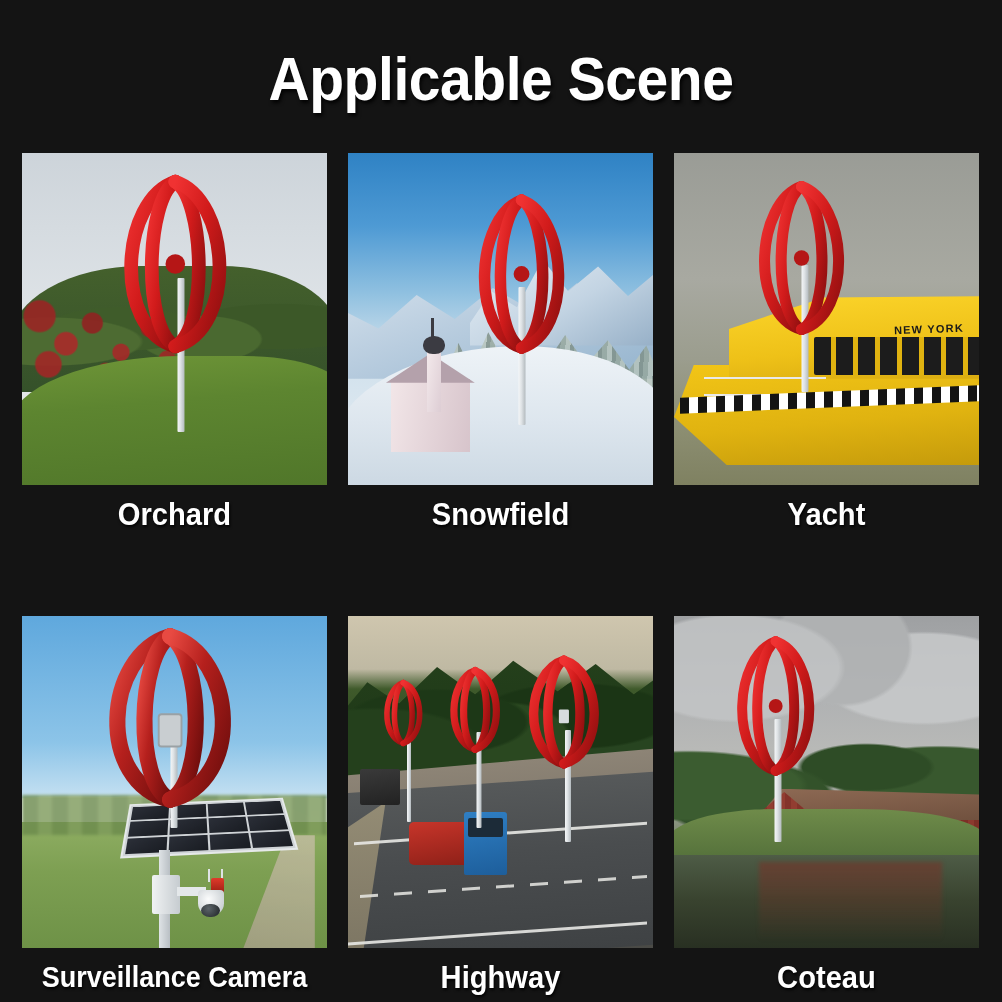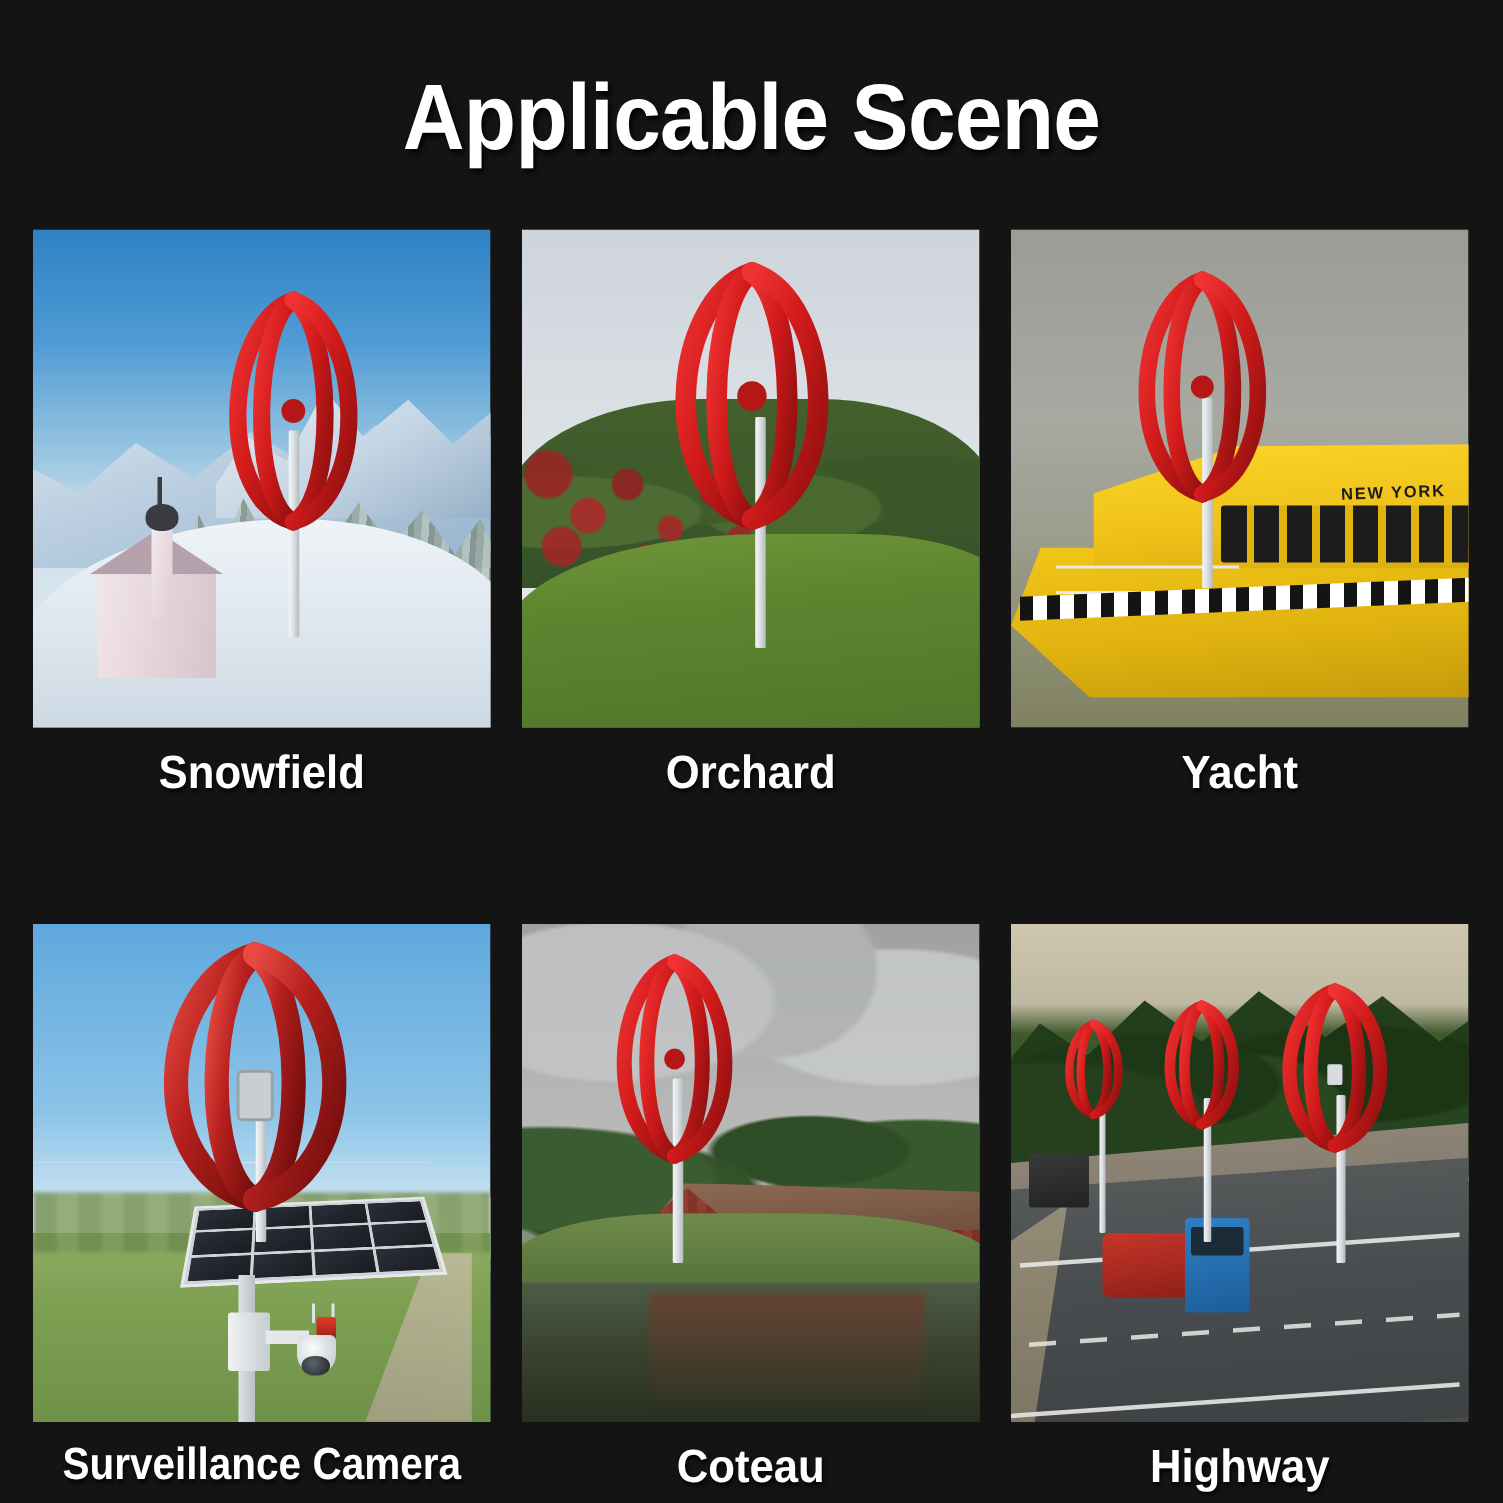--- a/index.html
+++ b/index.html
@@ -393,20 +393,46 @@
     transform:translateX(-50%);
   }
   .t-rotor svg{ display:block; overflow:visible; }
 </style>
 </head>
 <body>
 
 <div class="page-title">Applicable Scene</div>
 
 <div class="grid">
+
+  <div class="cell">
+    <div class="tile">
+      <div class="sky-pale"></div>
+      <div class="orch-trees"></div>
+      <div class="orch-apples"></div>
+      <div class="orch-grass"></div>
+      <div class="turbine" style="left:18%;top:4%;width:68%;height:80%;">
+        <div class="t-mast"></div>
+        <div class="t-rotor" style="width:100%;">
+          <svg viewBox="0 0 200 200" width="196" height="196">
+            <g fill="none" stroke="url(#rg1)" stroke-width="14" stroke-linecap="round">
+              <path d="M100 16 C 44 34, 36 166, 100 184"></path>
+              <path d="M100 16 C 70 34, 66 166, 100 184"></path>
+              <path d="M100 16 C 130 34, 134 166, 100 184"></path>
+              <path d="M100 16 C 156 34, 164 166, 100 184"></path>
+              <path d="M100 16 L 100 184"></path>
+            </g>
+            <line x1="40" y1="100" x2="160" y2="100" stroke="url(#rg1)" stroke-width="12" stroke-linecap="round"></line>
+            <circle cx="100" cy="100" r="10" fill="#b51616"></circle>
+          </svg>
+        </div>
+      </div>
+    </div>
+    <div class="caption">Orchard</div>
+  </div>
 
   <div class="cell">
     <div class="tile">
       <div class="sky-snow"></div>
       <div class="snow-mtn"></div>
       <div class="snow-mtn2"></div>
       <div class="snow-forest"></div>
       <div class="snow-ground"></div>
       <div class="church">
         <div class="body"></div>
@@ -439,46 +465,20 @@
             <circle cx="100" cy="100" r="9" fill="#b51616"></circle>
           </svg>
         </div>
       </div>
     </div>
     <div class="caption">Snowfield</div>
   </div>
 
   <div class="cell">
     <div class="tile">
-      <div class="sky-pale"></div>
-      <div class="orch-trees"></div>
-      <div class="orch-apples"></div>
-      <div class="orch-grass"></div>
-      <div class="turbine" style="left:18%;top:4%;width:68%;height:80%;">
-        <div class="t-mast"></div>
-        <div class="t-rotor" style="width:100%;">
-          <svg viewBox="0 0 200 200" width="196" height="196">
-            <g fill="none" stroke="url(#rg1)" stroke-width="14" stroke-linecap="round">
-              <path d="M100 16 C 44 34, 36 166, 100 184"></path>
-              <path d="M100 16 C 70 34, 66 166, 100 184"></path>
-              <path d="M100 16 C 130 34, 134 166, 100 184"></path>
-              <path d="M100 16 C 156 34, 164 166, 100 184"></path>
-              <path d="M100 16 L 100 184"></path>
-            </g>
-            <line x1="40" y1="100" x2="160" y2="100" stroke="url(#rg1)" stroke-width="12" stroke-linecap="round"></line>
-            <circle cx="100" cy="100" r="10" fill="#b51616"></circle>
-          </svg>
-        </div>
-      </div>
-    </div>
-    <div class="caption">Orchard</div>
-  </div>
-
-  <div class="cell">
-    <div class="tile">
       <div class="water-gray"></div>
       <div class="boat">
         <div class="hull"></div>
         <div class="cabin"></div>
         <div class="windows"></div>
         <div class="rail"></div>
         <div class="checker"></div>
         <div class="nytext">NEW YORK</div>
       </div>
       <div class="turbine" style="left:14%;top:6%;width:58%;height:66%;">
@@ -550,54 +550,20 @@
               <path d="M100 14 C 170 34, 178 168, 100 186"></path>
               <path d="M100 14 L 100 186"></path>
             </g>
             <line x1="26" y1="100" x2="174" y2="100" stroke="url(#rg2)" stroke-width="14" stroke-linecap="round"></line>
             <rect x="88" y="96" width="24" height="34" rx="3" fill="#c9ced1" stroke="#9aa1a5" stroke-width="2"></rect>
           </svg>
         </div>
       </div>
     </div>
     <div class="caption long">Surveillance Camera</div>
-  </div>
-
-  <div class="cell row2">
-    <div class="tile">
-      <div class="sky-overcast"></div>
-      <div class="ov-clouds"></div>
-      <div class="co-trees"></div>
-      <div class="barn">
-        <div class="roof"></div>
-          <div class="wall"></div>
-          <div class="gable"></div>
-          <div class="door"></div>
-      </div>
-      <div class="co-bank"></div>
-      <div class="pond"></div>
-      <div class="pond-refl"></div>
-      <div class="turbine" style="left:8%;top:4%;width:52%;height:64%;">
-        <div class="t-mast"></div>
-        <div class="t-rotor" style="width:100%;">
-          <svg viewBox="0 0 200 200" width="154" height="154">
-            <g fill="none" stroke="url(#rg1)" stroke-width="13" stroke-linecap="round">
-              <path d="M100 16 C 46 34, 38 166, 100 184"></path>
-              <path d="M100 16 C 70 34, 66 166, 100 184"></path>
-              <path d="M100 16 C 130 34, 134 166, 100 184"></path>
-              <path d="M100 16 C 154 34, 162 166, 100 184"></path>
-              <path d="M100 16 L 100 184"></path>
-            </g>
-            <line x1="42" y1="100" x2="158" y2="100" stroke="url(#rg1)" stroke-width="11" stroke-linecap="round"></line>
-            <circle cx="100" cy="100" r="9" fill="#b51616"></circle>
-          </svg>
-        </div>
-      </div>
-    </div>
-    <div class="caption">Coteau</div>
   </div>
 
   <div class="cell row2">
     <div class="tile">
       <div class="hw-sky"></div>
       <div class="hw-forest"></div>
       <div class="hw-road-far"></div>
       <div class="hw-median"></div>
       <div class="hw-guard"></div>
       <div class="hw-road"></div>
@@ -654,13 +620,47 @@
             </g>
             <line x1="38" y1="100" x2="162" y2="100" stroke="url(#rg1)" stroke-width="13" stroke-linecap="round"></line>
             <rect x="92" y="96" width="16" height="22" rx="2" fill="#d8dcde"></rect>
           </svg>
         </div>
       </div>
     </div>
     <div class="caption">Highway</div>
   </div>
 
+  <div class="cell row2">
+    <div class="tile">
+      <div class="sky-overcast"></div>
+      <div class="ov-clouds"></div>
+      <div class="co-trees"></div>
+      <div class="barn">
+        <div class="roof"></div>
+          <div class="wall"></div>
+          <div class="gable"></div>
+          <div class="door"></div>
+      </div>
+      <div class="co-bank"></div>
+      <div class="pond"></div>
+      <div class="pond-refl"></div>
+      <div class="turbine" style="left:8%;top:4%;width:52%;height:64%;">
+        <div class="t-mast"></div>
+        <div class="t-rotor" style="width:100%;">
+          <svg viewBox="0 0 200 200" width="154" height="154">
+            <g fill="none" stroke="url(#rg1)" stroke-width="13" stroke-linecap="round">
+              <path d="M100 16 C 46 34, 38 166, 100 184"></path>
+              <path d="M100 16 C 70 34, 66 166, 100 184"></path>
+              <path d="M100 16 C 130 34, 134 166, 100 184"></path>
+              <path d="M100 16 C 154 34, 162 166, 100 184"></path>
+              <path d="M100 16 L 100 184"></path>
+            </g>
+            <line x1="42" y1="100" x2="158" y2="100" stroke="url(#rg1)" stroke-width="11" stroke-linecap="round"></line>
+            <circle cx="100" cy="100" r="9" fill="#b51616"></circle>
+          </svg>
+        </div>
+      </div>
+    </div>
+    <div class="caption">Coteau</div>
+  </div>
+
 </div>
 
 </body></html>

